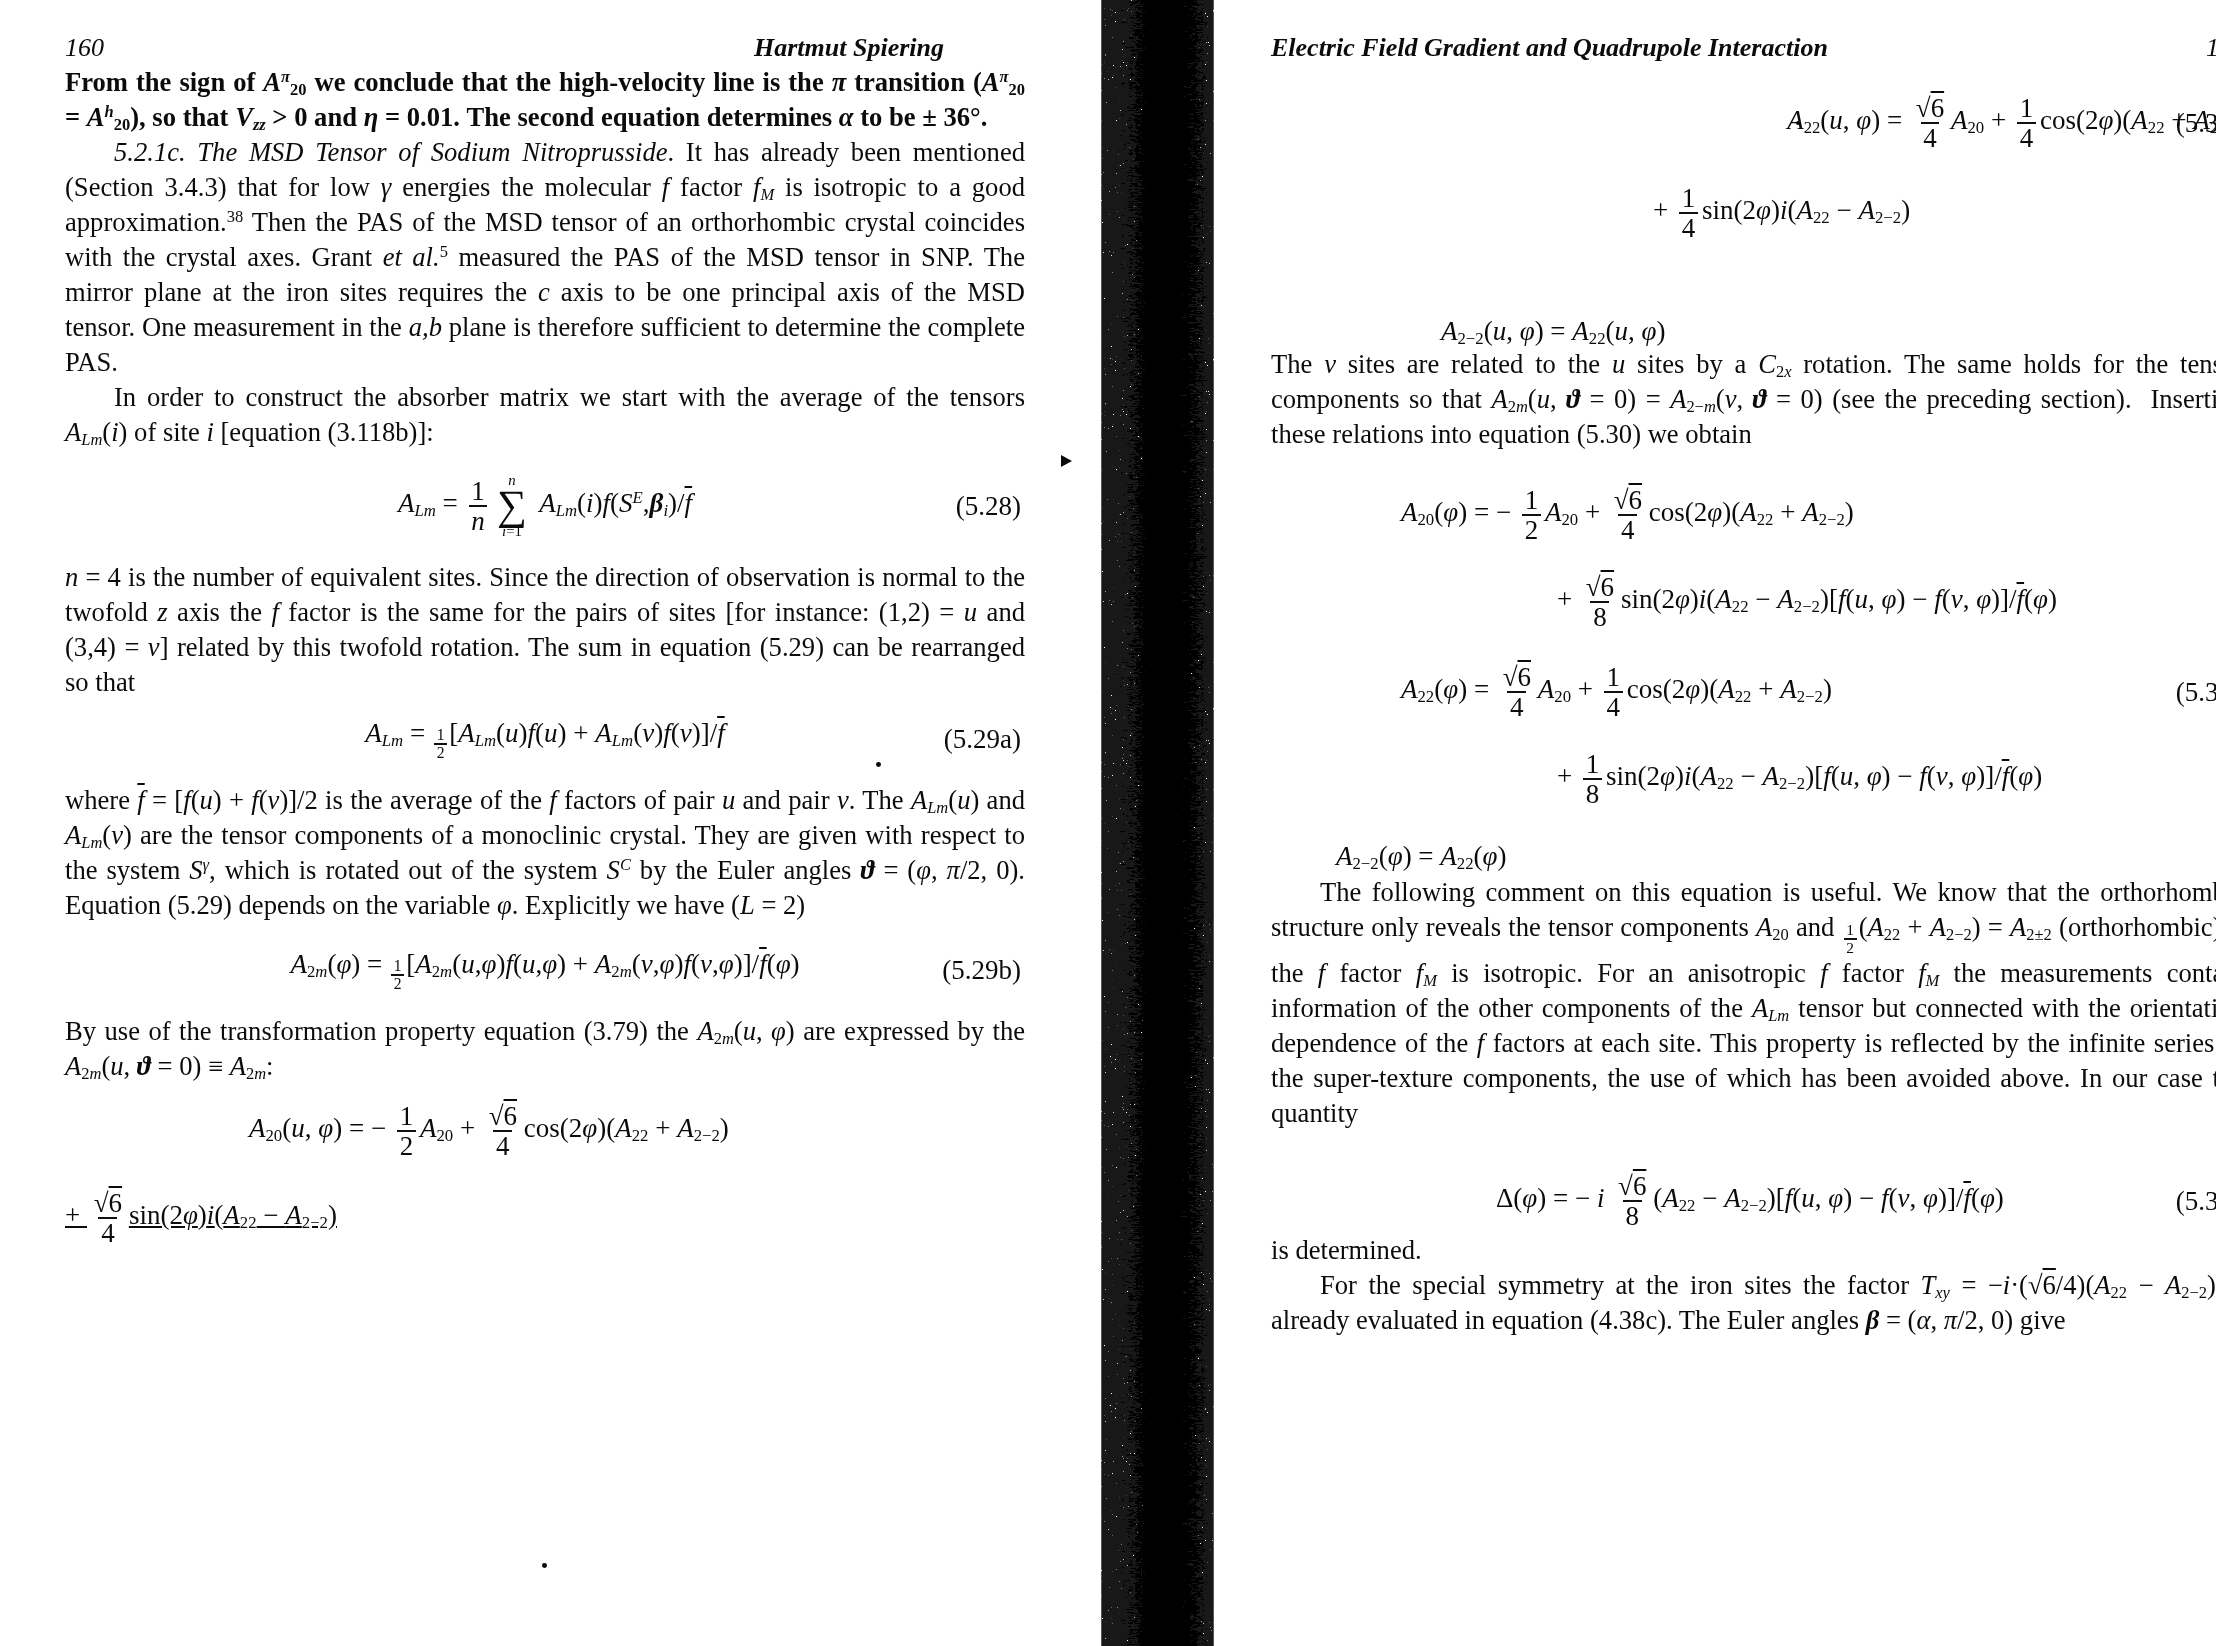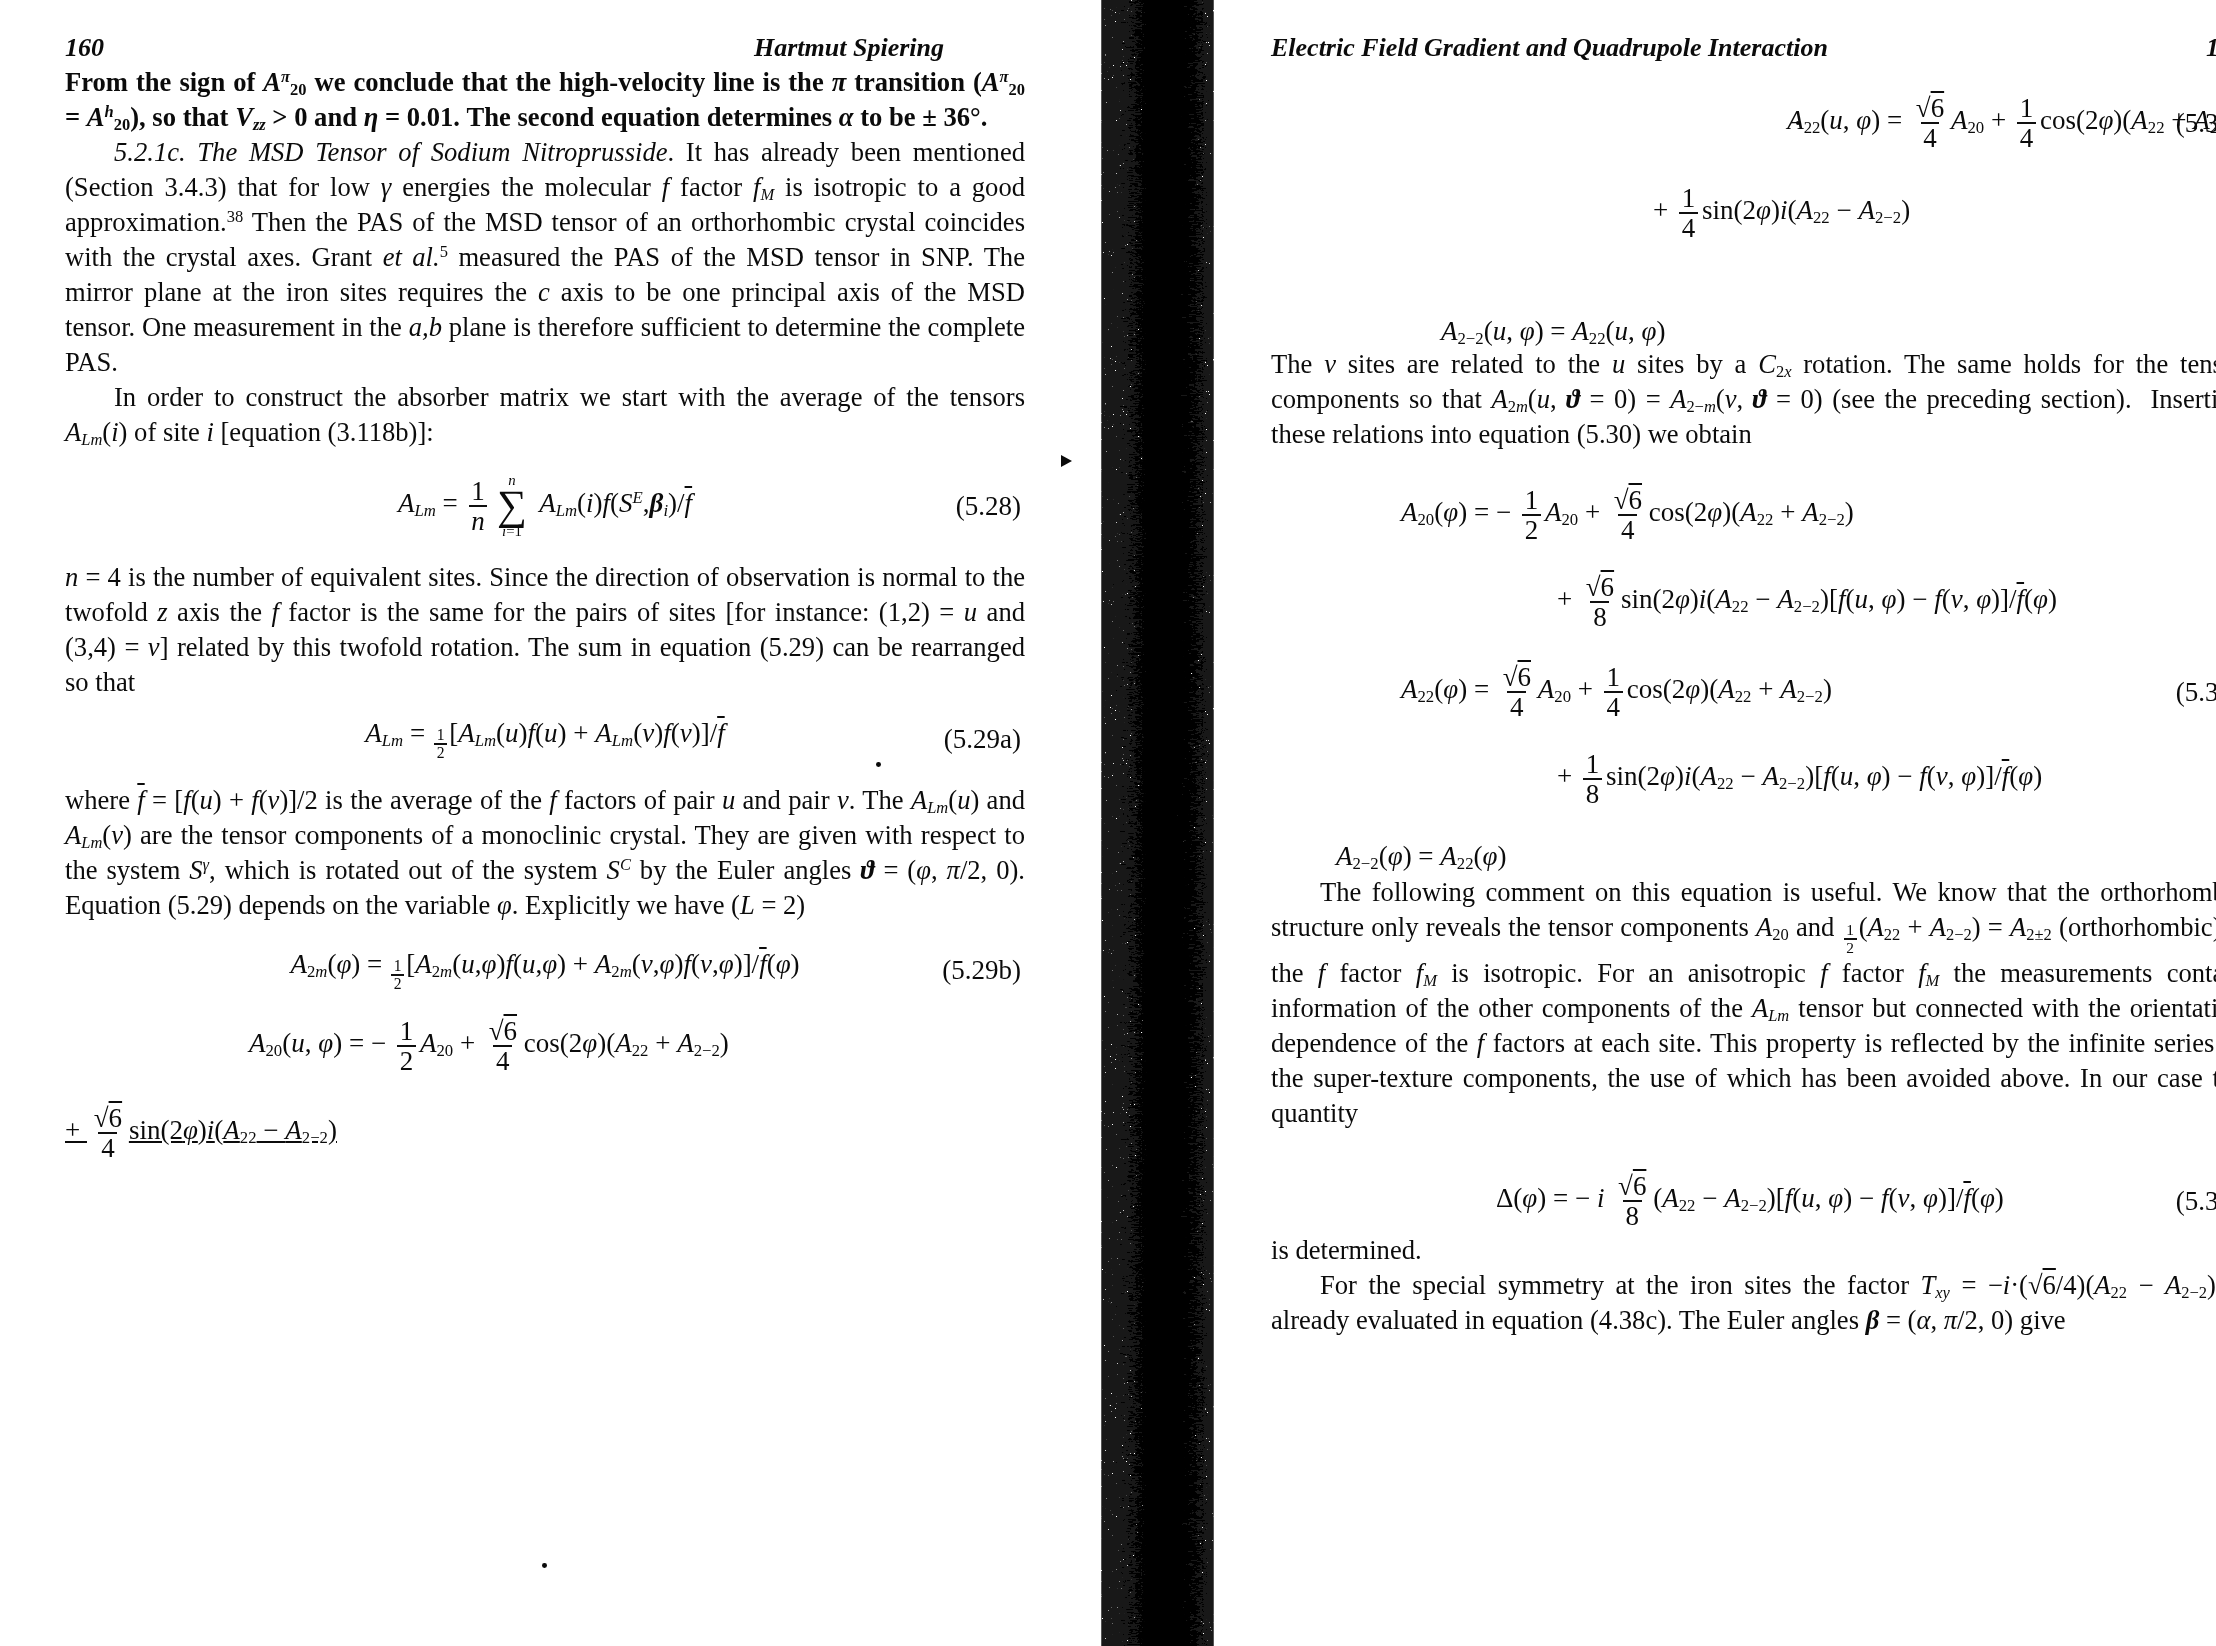--- a/index.html
+++ b/index.html
@@ -4,21 +4,21 @@
 <style>
   html,body{margin:0;padding:0;background:#e8e8e8;}
   .sheet{position:relative;width:2216px;height:1646px;background:#ffffff;overflow:hidden;
          font-family:"Liberation Serif","DejaVu Serif",serif;color:#0b0b0b;}
   .page{position:absolute;top:0;}
   .page.left{left:65px;width:960px;}
   .page.right{left:1271px;width:974px;}
 
   
   .phead{margin-top:31px;height:34px;position:relative;font-size:26px;line-height:34px;}
-  .phead .pnum{font-style:italic;font-weight:bold;}
+  .phead .pnum{font-style:italic;font-weight:normal;}
   .page.left .phead .rhead{position:absolute;left:689px;top:0;font-style:italic;font-weight:bold;white-space:nowrap;}
   .page.right .phead{display:flex;justify-content:space-between;}
   .page.right .phead .rhead{font-style:italic;font-weight:bold;white-space:nowrap;}
 
   
   p.body{font-size:26.6px;line-height:35px;text-align:justify;margin:0;}
   p.ind{text-indent:49px;}
   sub{font-size:.62em;vertical-align:-0.25em;line-height:0;}
   sup{font-size:.62em;vertical-align:0.55em;line-height:0;}
   .ov{text-decoration:overline;}
@@ -127,20 +127,21 @@
     <p class="body">where <span class="ov"><i>f</i></span> = [<i>f</i>(<i>u</i>) + <i>f</i>(<i>v</i>)]/2 is the average of the <i>f</i> factors of pair <i>u</i> and pair <i>v</i>. The <i>A<sub>Lm</sub></i>(<i>u</i>) and <i>A<sub>Lm</sub></i>(<i>v</i>) are the tensor components of a monoclinic crystal. They are given with respect to the system <i>S</i><sup><i>γ</i></sup>, which is rotated out of the system <i>S</i><sup><i>C</i></sup> by the Euler angles <b><i>ϑ</i></b> = (<i>φ</i>, <i>π</i>/2, 0). Equation (5.29) depends on the variable <i>φ</i>. Explicitly we have (<i>L</i> = 2)</p>
 
     <div class="eq ctr lp-eq529b">
       <span class="ebody"><i>A</i><sub>2<i>m</i></sub>(<i>φ</i>) = <span class="fr sm">
             <span class="n">1</span>
             <span class="d">2</span>
           </span>[<i>A</i><sub>2<i>m</i></sub>(<i>u</i>,<i>φ</i>)<i>f</i>(<i>u</i>,<i>φ</i>) + <i>A</i><sub>2<i>m</i></sub>(<i>v</i>,<i>φ</i>)<i>f</i>(<i>v</i>,<i>φ</i>)]/<span class="ov"><i>f</i></span>(<i>φ</i>)</span>
       <span class="num">(5.29b)</span>
     </div>
 
+    <p class="body">By use of the transformation property equation (3.79) the <i>A</i><sub>2<i>m</i></sub>(<i>u</i>, <i>φ</i>) are expressed by the <i>A</i><sub>2<i>m</i></sub>(<i>u</i>, <b><i>ϑ</i></b> = 0) ≡ <i>A</i><sub>2<i>m</i></sub>:</p>
 
     <div class="eq lp-a20l1">
       <span class="ebody"><i>A</i><sub>20</sub>(<i>u</i>, <i>φ</i>) = − <span class="fr">
             <span class="n">1</span>
             <span class="d">2</span>
           </span><i>A</i><sub>20</sub> + <span class="fr">
             <span class="n">√<span class="ov">6</span></span>
             <span class="d">4</span>
           </span>cos(2<i>φ</i>)(<i>A</i><sub>22</sub> + <i>A</i><sub>2−2</sub>)</span>
     </div>

